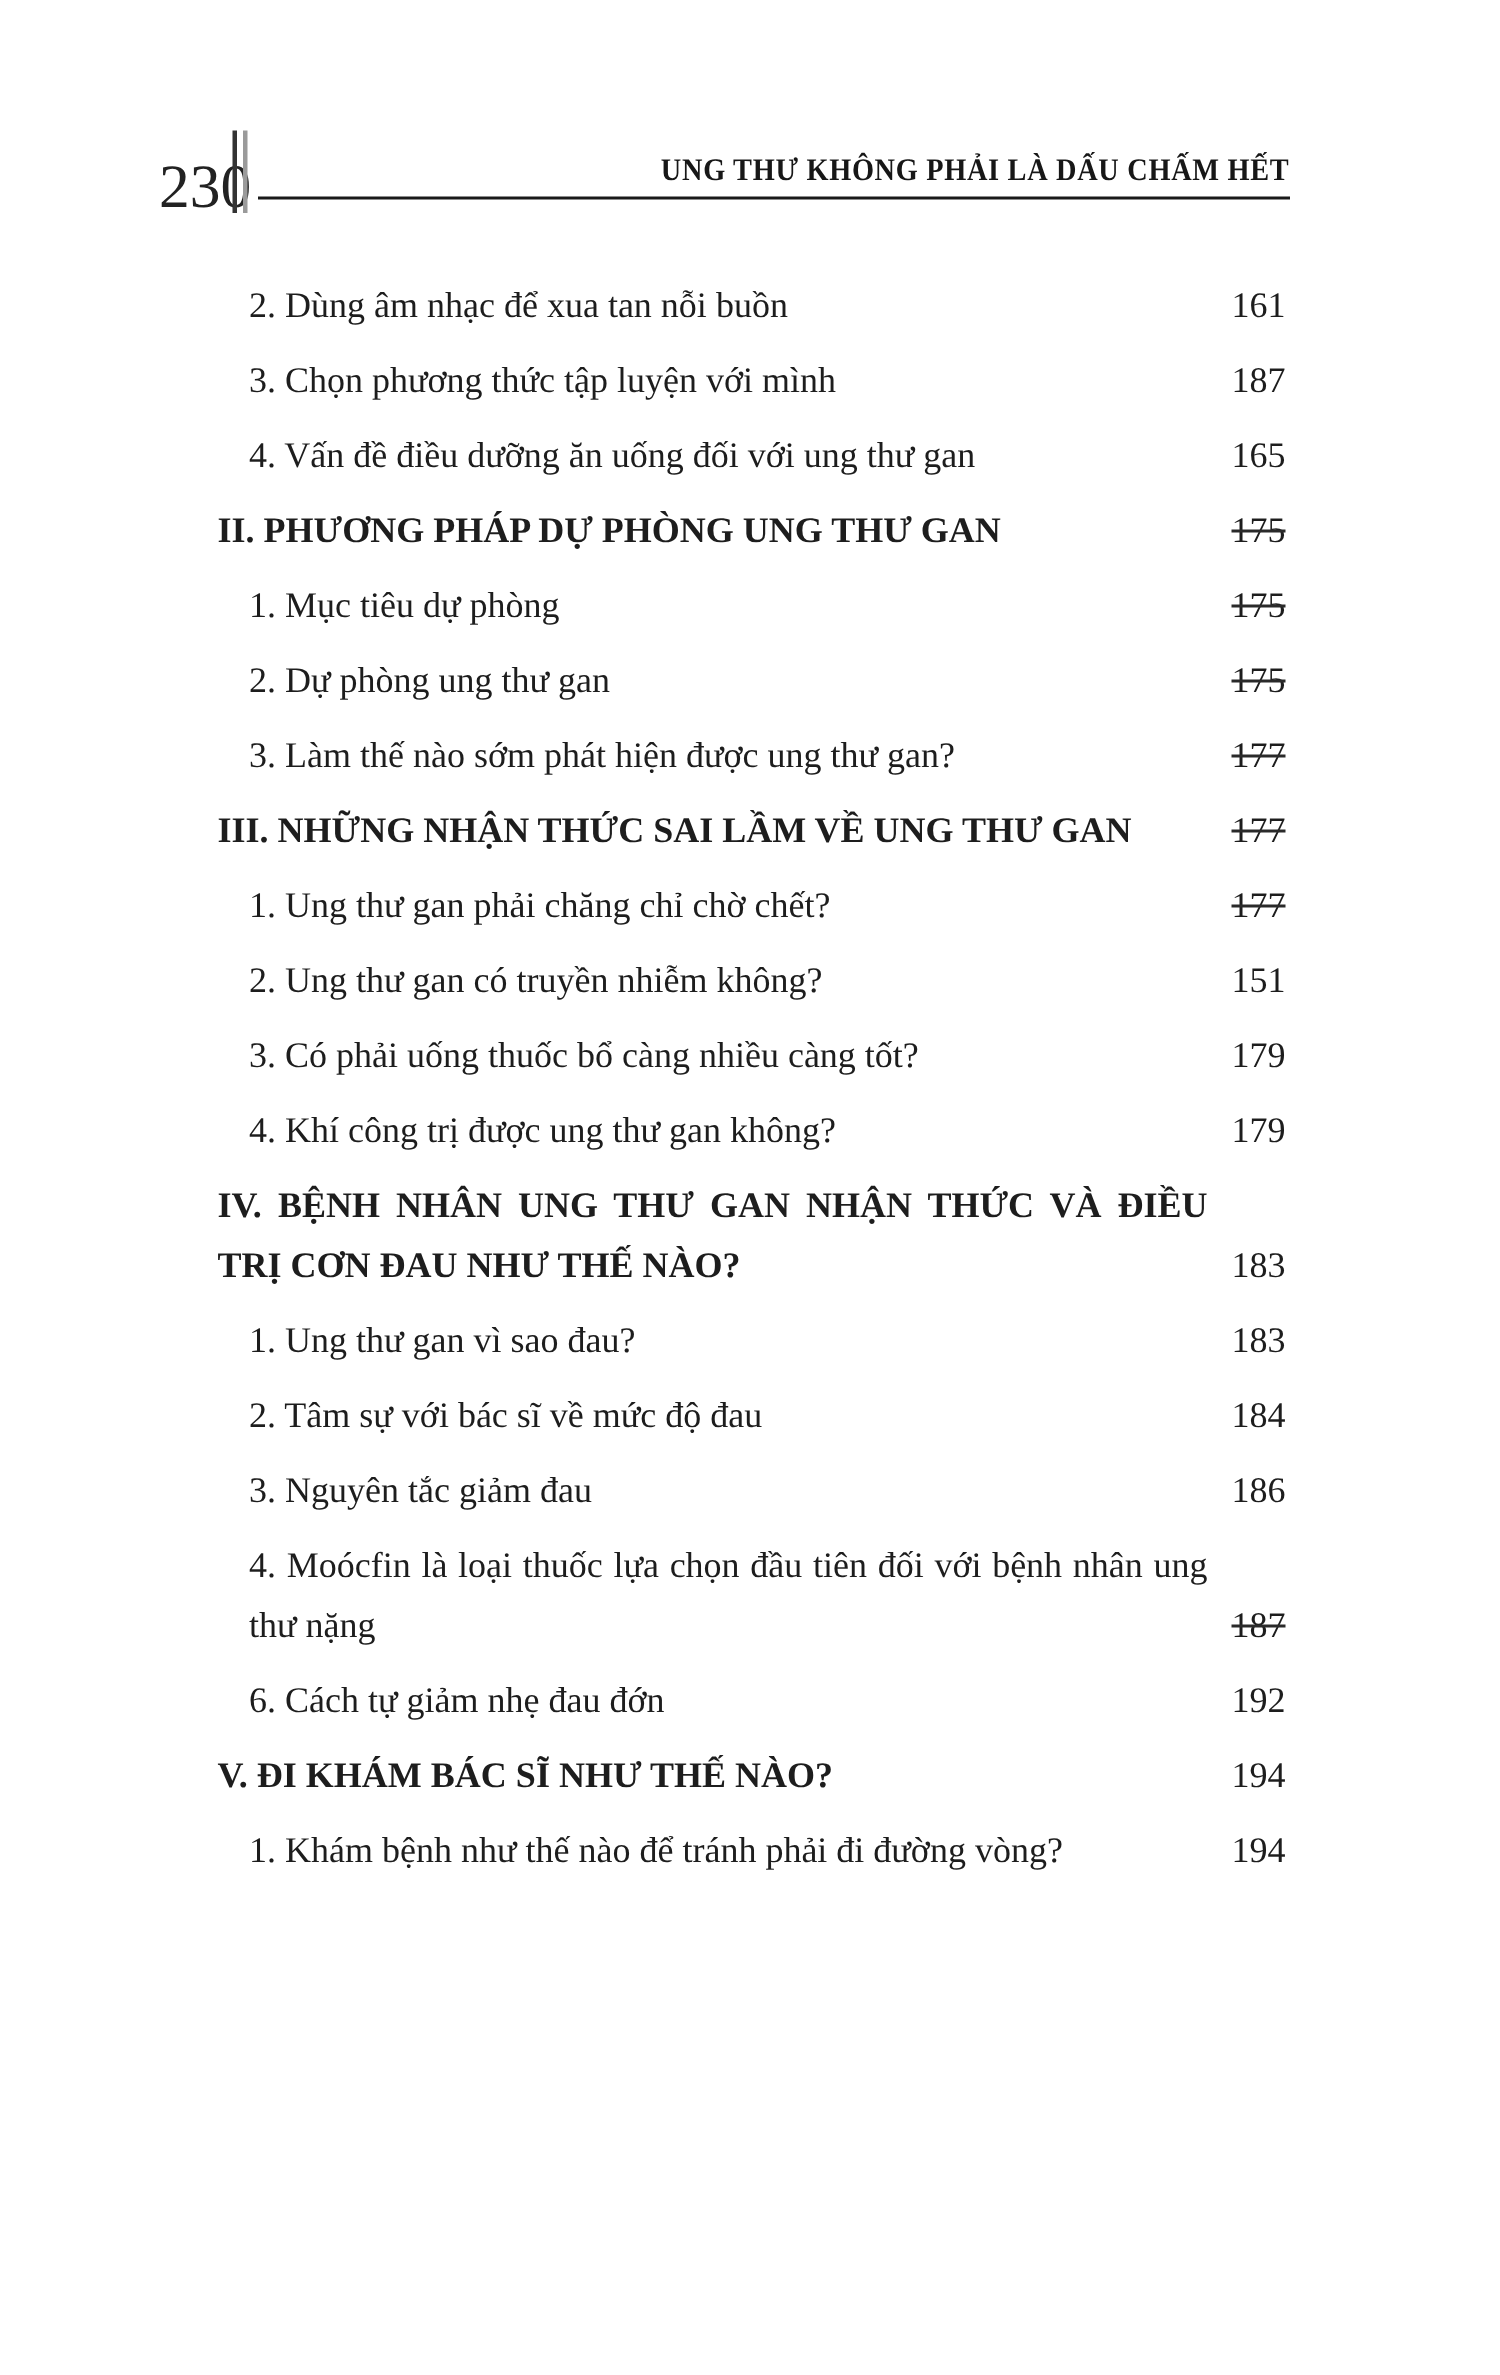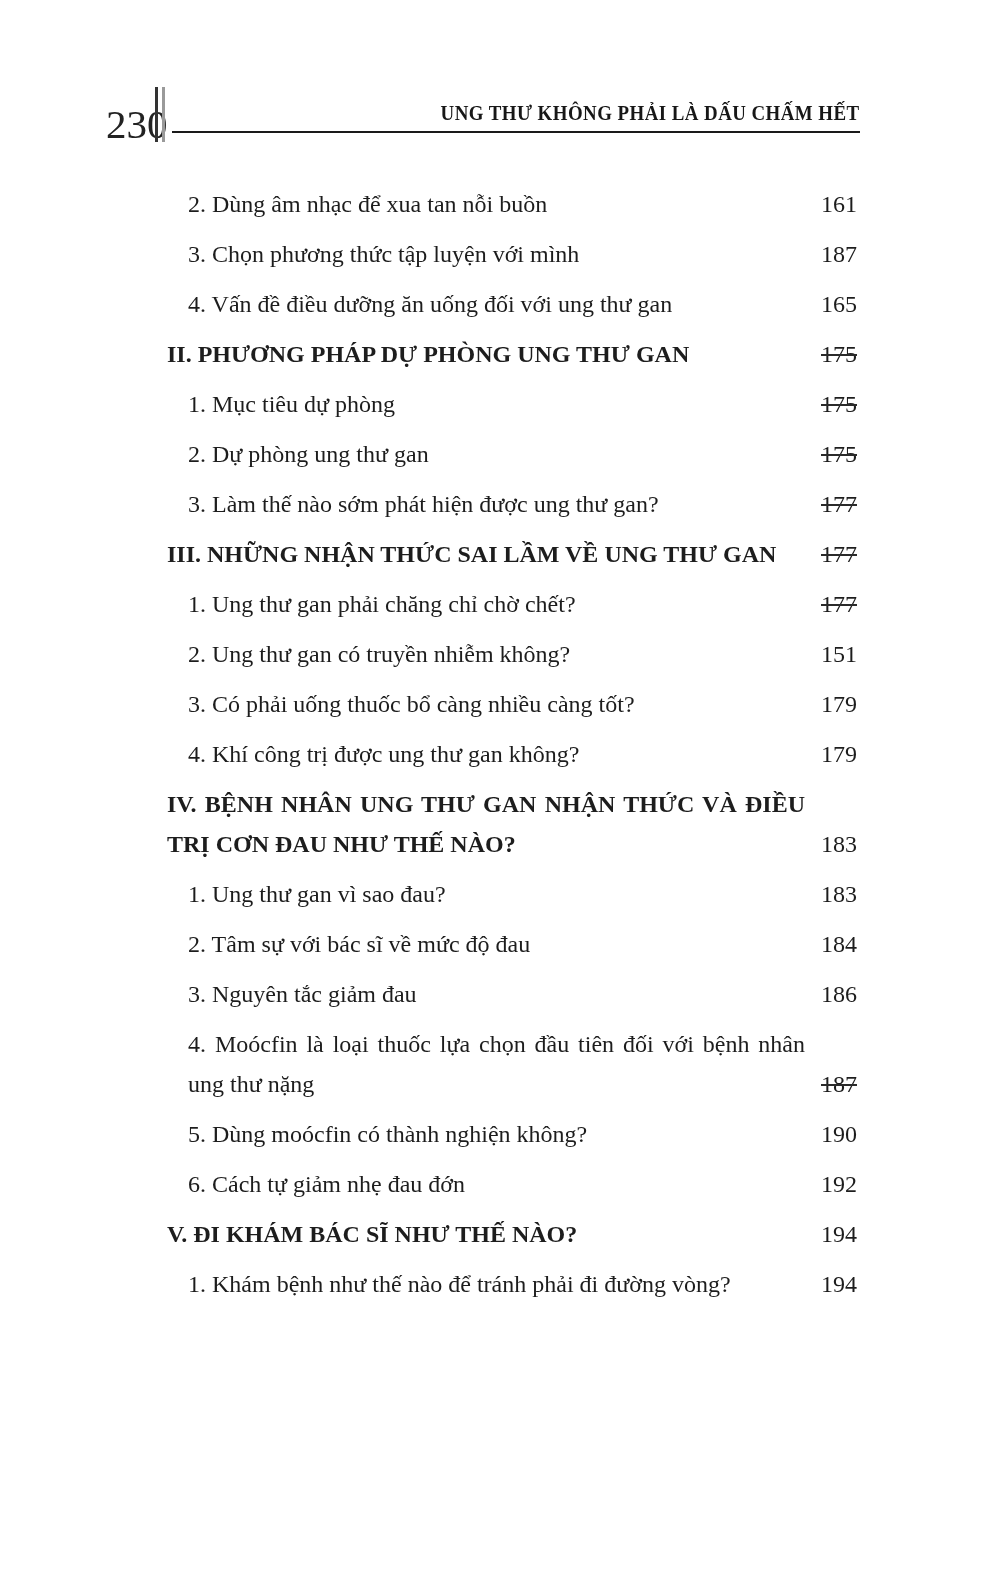--- a/index.html
+++ b/index.html
@@ -65,21 +65,20 @@
     display: flex;
     align-items: flex-end;
     font-size: 24px;
     line-height: 40px;
     margin-bottom: 10px;
   }
   .toc-row .label {
     flex: 1 1 auto;
     text-align: justify;
     padding-right: 16px;
-    margin-left: 22px;
   }
   .toc-row.item .label {
     padding-left: 21px;
   }
   .toc-row.heading {
     font-weight: bold;
   }
   .toc-row .pageno {
     flex: 0 0 auto;
     white-space: nowrap;
@@ -180,24 +179,20 @@
   <div class="toc-row item">
     <span class="label">3. Nguyên tắc giảm đau</span>
     <span class="pageno">186</span>
   </div>
 
   <div class="toc-row item">
     <span class="label">4. Moócfin là loại thuốc lựa chọn đầu tiên đối với bệnh nhân ung thư nặng</span>
     <span class="pageno struck">187</span>
   </div>
 
-  <div class="toc-row item">
-    <span class="label">5. Dùng moócfin có thành nghiện không?</span>
-    <span class="pageno">190</span>
-  </div>
 
   <div class="toc-row item">
     <span class="label">6. Cách tự giảm nhẹ đau đớn</span>
     <span class="pageno">192</span>
   </div>
 
   <div class="toc-row heading">
     <span class="label">V. ĐI KHÁM BÁC SĨ NHƯ THẾ NÀO?</span>
     <span class="pageno">194</span>
   </div>

